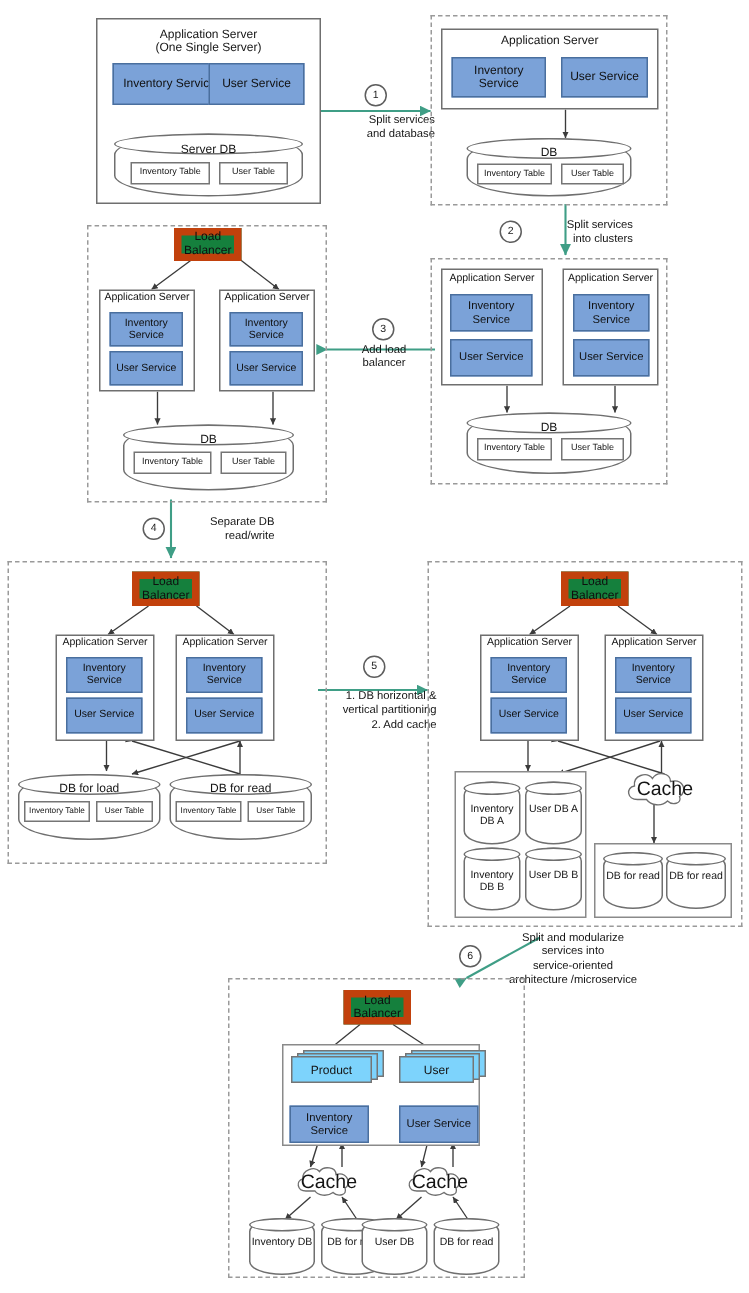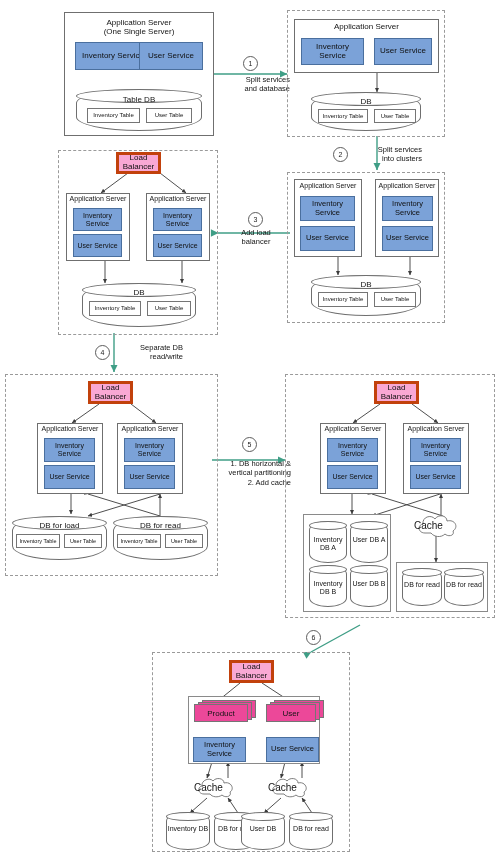--- a/index.html
+++ b/index.html
@@ -38,22 +38,22 @@
     position:absolute;box-sizing:border-box;
     background:#7ba2d8;
     border:1px solid #4a6f9e;
     display:flex;align-items:center;justify-content:center;
     text-align:center;line-height:1.12;
     font-size:8px;color:#101010;
   }
   
   .lb{
     position:absolute;box-sizing:border-box;
-    background:#f9a8d4;
-    border:3px solid #c2410c;
+    background:#15803d;
+    border:5px solid #c2410c;
     display:flex;align-items:center;justify-content:center;
     text-align:center;line-height:1.12;
     font-size:8px;color:#0f0f0f;
   }
   
   .tbl{
     position:absolute;box-sizing:border-box;
     background:#ffffff;border:1px solid #757575;
     display:flex;align-items:center;justify-content:center;
     text-align:center;line-height:1.1;
@@ -91,30 +91,30 @@
     text-align:center;font-size:8px;color:#141414;
     line-height:1.12;
   }
   
   .cyl.small{border-radius:50% / 9px;}
   .cyl.small .caplid{height:9px;border-radius:50%;}
   .cyl.small .cyltxt{font-size:7px;}
   
   .cloud{
     position:absolute;
-    display:flex;align-items:center;justify-content:flex-start;
-    font-size:10px;color:#141414;
+    display:flex;align-items:center;justify-content:flex-end;
+    font-size:13px;color:#141414;
   }
   .cloud svg{position:absolute;left:0;top:0;}
   .cloud span{position:relative;z-index:2;}
   
   .stackcard{position:absolute;}
   .stackcard .sheet{
     position:absolute;box-sizing:border-box;
-    background:#ec4899;border:1px solid #757575;
+    background:#7dd3fc;border:1px solid #757575;
   }
   .stackcard .front{
     display:flex;align-items:center;justify-content:center;
     font-size:8px;color:#141414;
   }
   .ttl{
     position:absolute;left:0;right:0;text-align:center;
     font-size:8px;color:#141414;line-height:1.15;
     white-space:pre-line;
   }
@@ -202,21 +202,21 @@
 
   <div class="rect" style="left:64px;top:12px;width:150px;height:124px;"></div>
   <div class="ttl" style="left:64px;top:18px;width:150px;">Application Server
 (One Single Server)</div>
   <div class="chip" style="left:75px;top:42px;width:76px;height:28px;">Inventory
 Service</div>
   <div class="chip" style="left:139px;top:42px;width:64px;height:28px;">User
 Service</div>
   <div class="cyl" style="left:76px;top:89px;width:126px;height:42px;">
     <div class="caplid"></div>
-    <div class="cyltxt" style="top:6px;">Table DB</div>
+    <div class="cyltxt" style="top:6px;">Server DB</div>
   </div>
   <div class="tbl" style="left:87px;top:108px;width:53px;height:15px;">Inventory Table</div>
   <div class="tbl" style="left:146px;top:108px;width:46px;height:15px;">User Table</div>
 
   <div class="stepnum" style="left:243px;top:56px;">1</div>
   <div class="steplbl" style="left:226px;top:75px;width:64px;">Split services
 and database</div>
 
   <div class="stage" style="left:287px;top:10px;width:158px;height:127px;"></div>
   <div class="rect" style="left:294px;top:19px;width:145px;height:54px;"></div>
@@ -370,20 +370,24 @@
     <div class="cyltxt" style="top:12px;">DB for
 read</div>
   </div>
   <div class="cyl small" style="left:444px;top:568px;width:40px;height:38px;">
     <div class="caplid"></div>
     <div class="cyltxt" style="top:12px;">DB for
 read</div>
   </div>
 
   <div class="stepnum" style="left:306px;top:630px;">6</div>
+  <div class="steplbl" style="left:322px;top:620px;width:120px;text-align:center;">Split and modularize
+services into
+service-oriented
+architecture /microservice</div>
 
   <div class="stage" style="left:152px;top:652px;width:198px;height:200px;"></div>
   <div class="lb" style="left:229px;top:660px;width:45px;height:23px;">Load
 Balancer</div>
 
   <div class="rect thin" style="left:188px;top:696px;width:132px;height:68px;"></div>
 
   <div class="stackcard" style="left:194px;top:700px;width:62px;height:22px;">
     <div class="sheet" style="left:8px;top:0;width:54px;height:18px;"></div>
     <div class="sheet" style="left:4px;top:2px;width:54px;height:18px;"></div>

